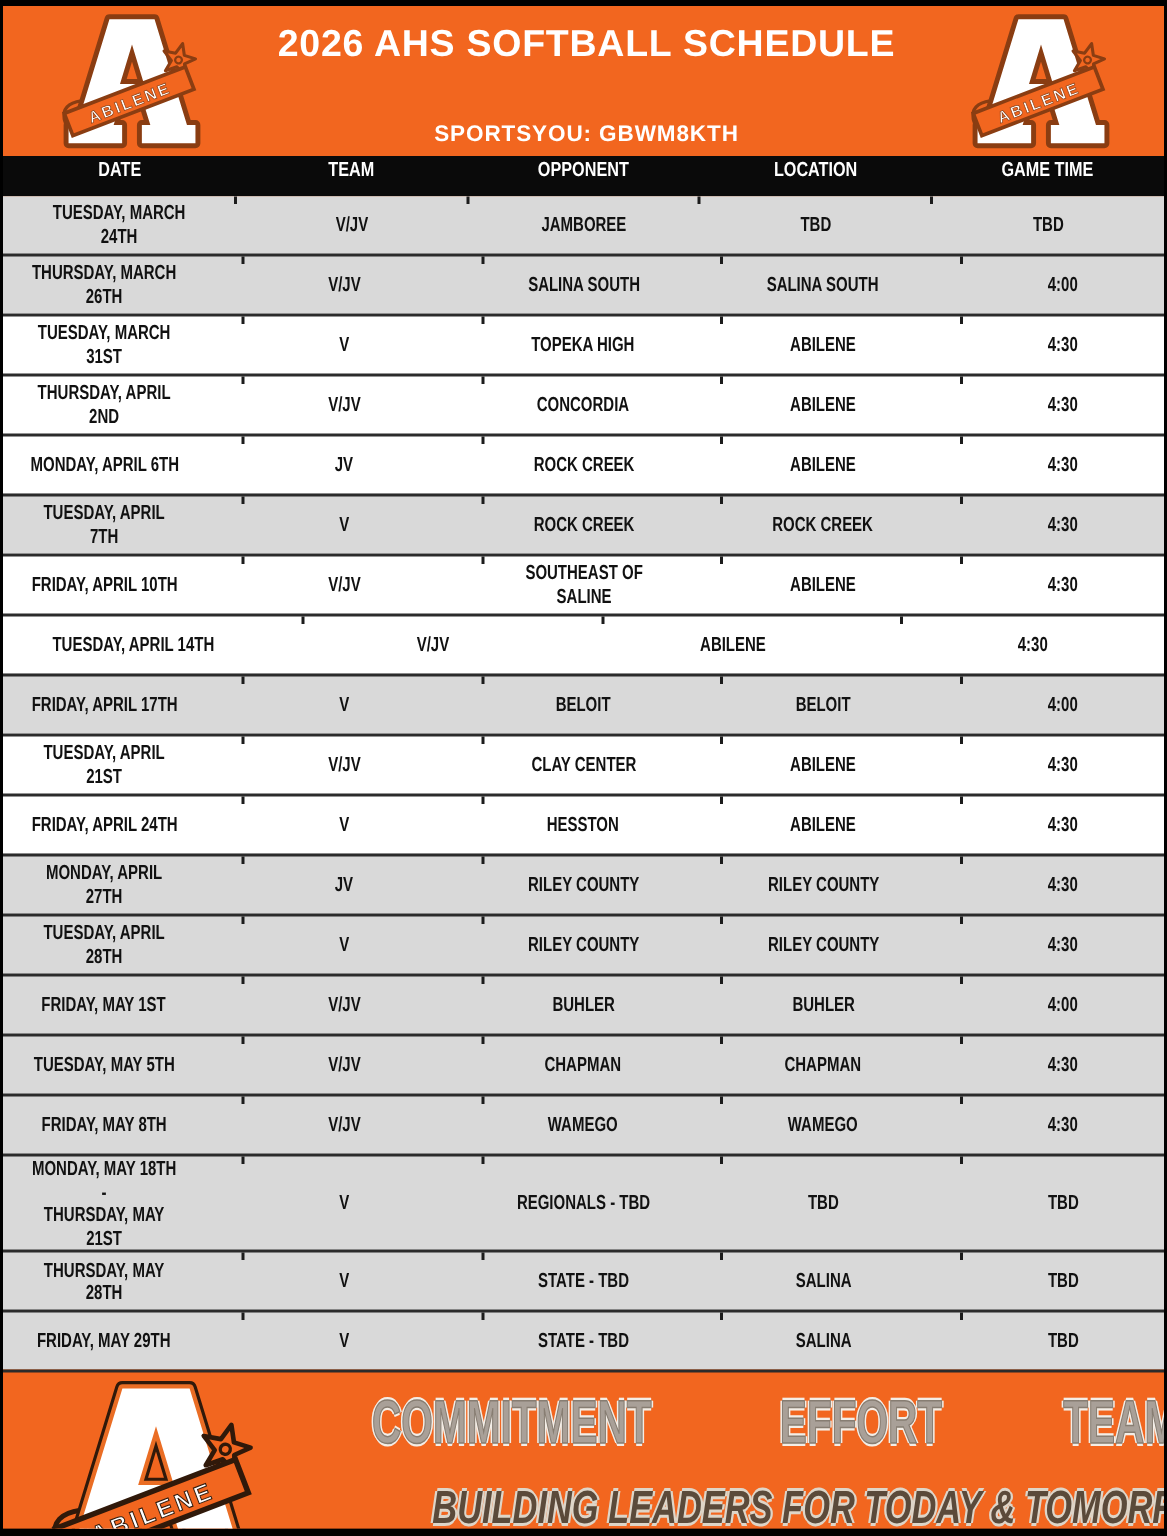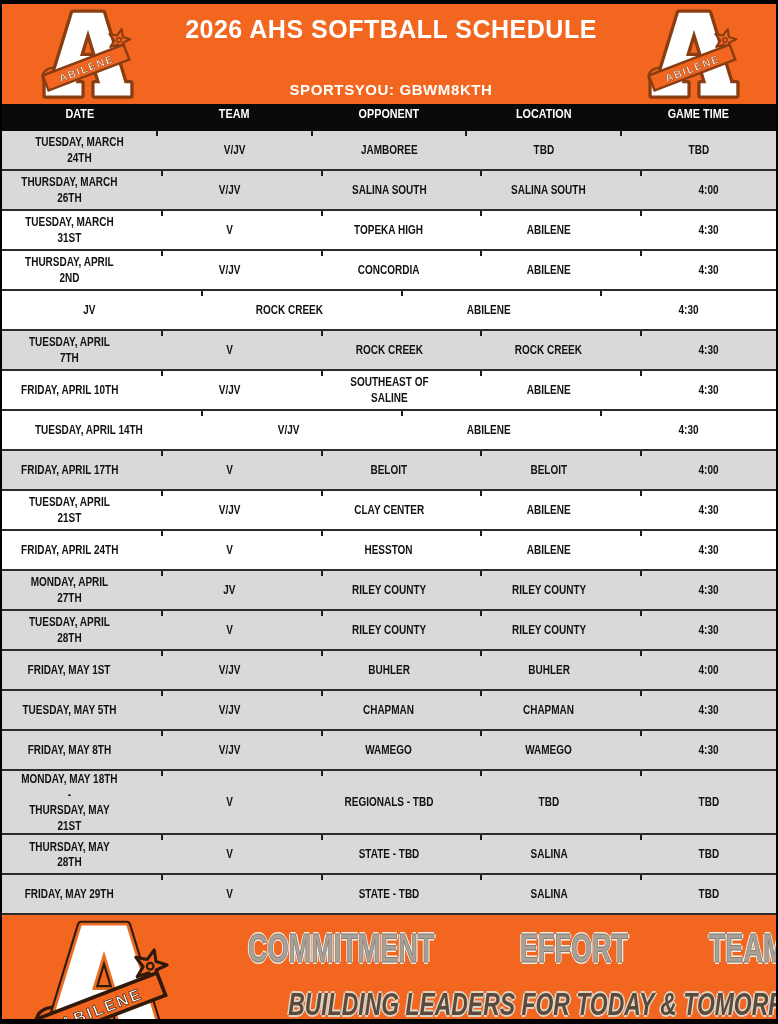--- a/index.html
+++ b/index.html
@@ -197,20 +197,23 @@
           <span class="cnd">CONCORDIA</span>
         </div>
       <div class="cell">
           <span class="cnd">ABILENE</span>
         </div>
       <div class="cell">
           <span class="cnd">4:30</span>
         </div>
     </div>
       <div class="row">
+      <div class="cell">
+          <span class="cnd">MONDAY, APRIL 6TH</span>
+        </div>
       <div class="cell">
           <span class="cnd">JV</span>
         </div>
       <div class="cell">
           <span class="cnd">ROCK CREEK</span>
         </div>
       <div class="cell">
           <span class="cnd">ABILENE</span>
         </div>
       <div class="cell">

